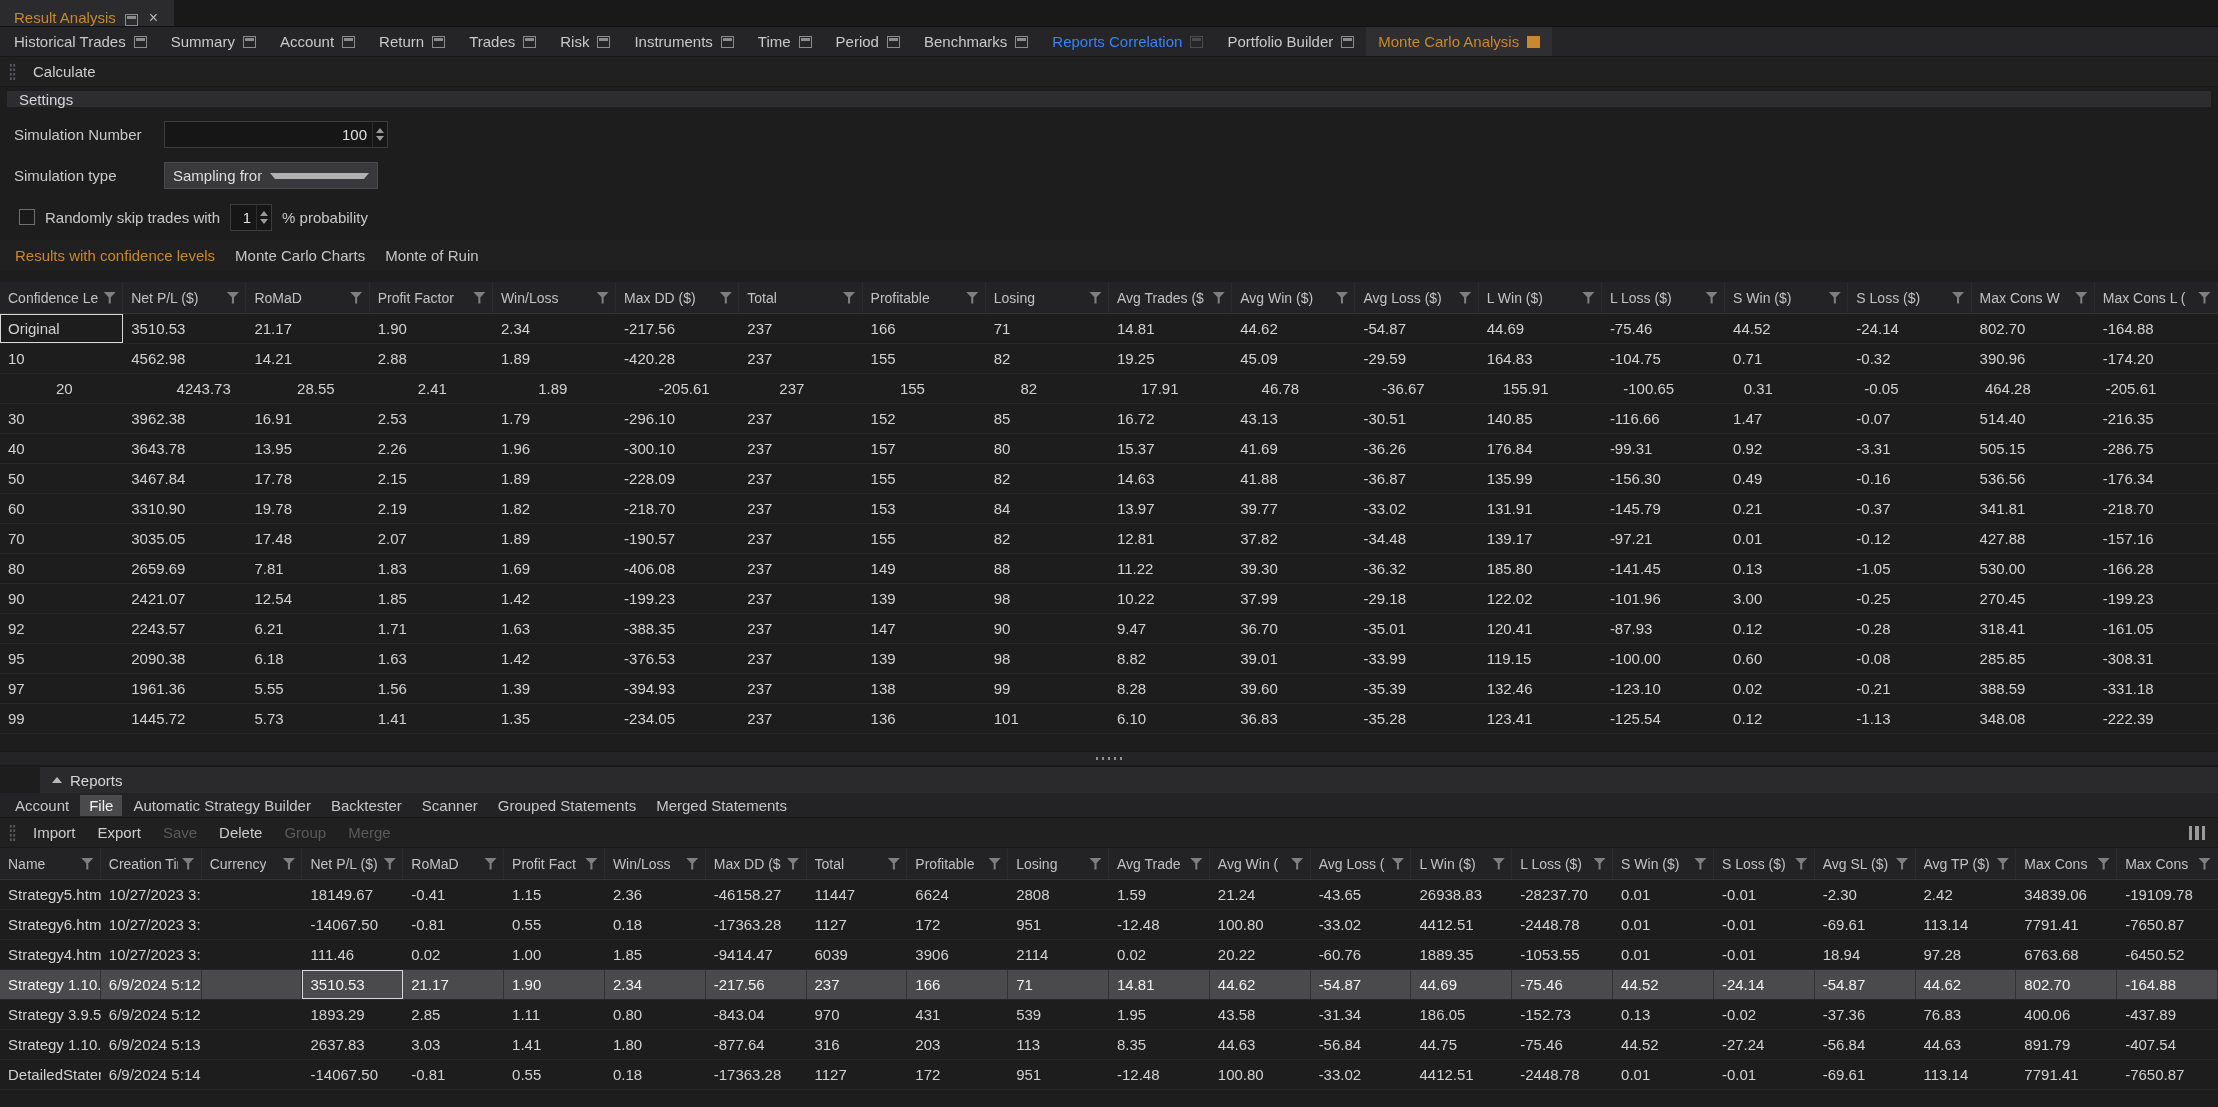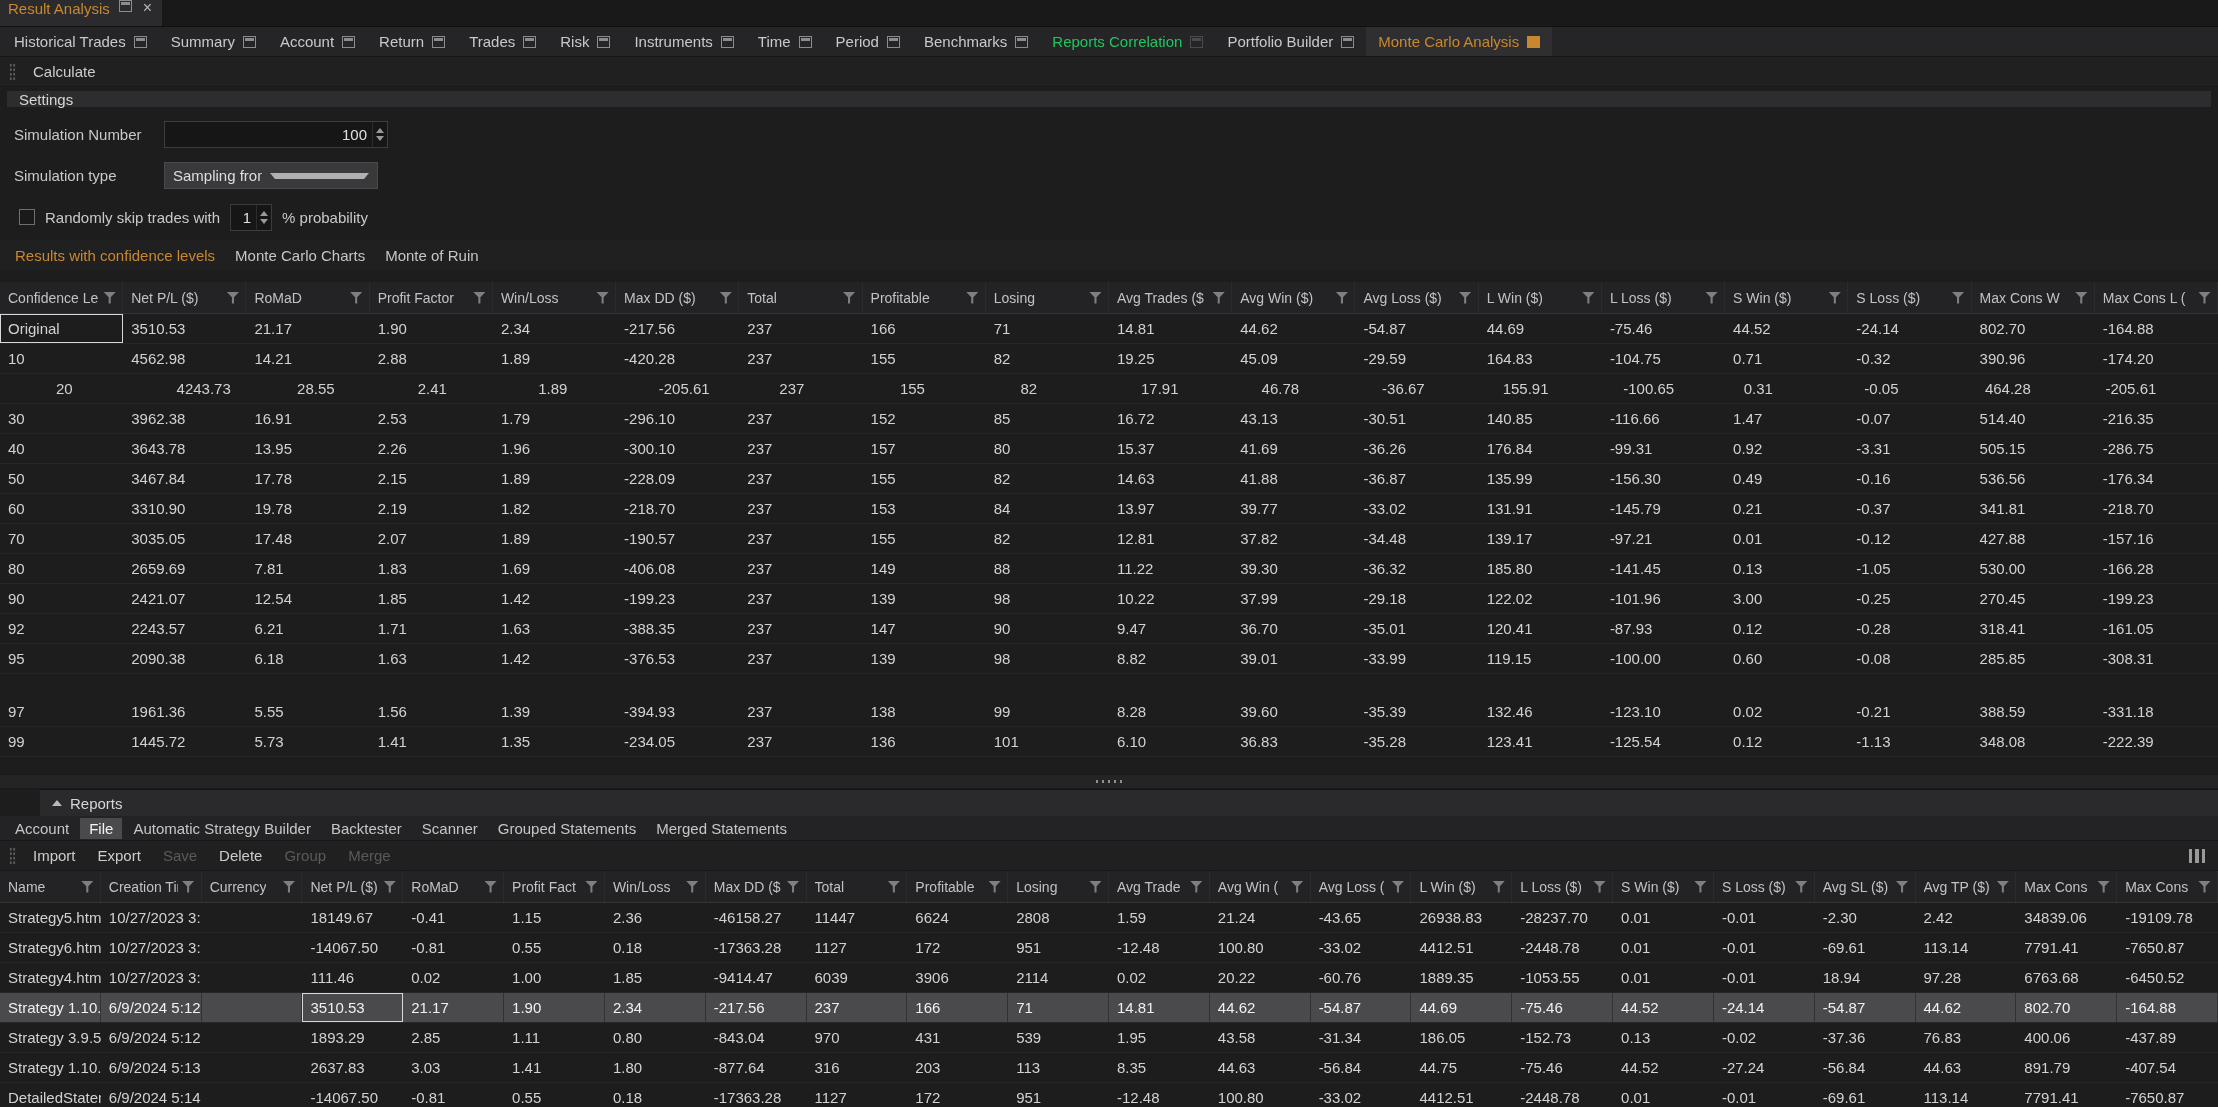--- a/index.html
+++ b/index.html
@@ -5,30 +5,30 @@
   * { margin:0; padding:0; box-sizing:border-box; }
   html,body { background:#111; }
   body { font-family:"Liberation Sans","DejaVu Sans",sans-serif; }
 
   .app { position:relative; width:2218px; height:1107px; background:#1d1d1e; color:#c9c9c9;
          display:flex; flex-direction:column; overflow:hidden; font-size:15px; }
 
   
   .win-bar { height:27px; background:#19191a; display:flex; align-items:stretch; flex:0 0 auto;
              border-bottom:1px solid #101010; }
-  .win-tab { display:flex; align-items:flex-start; gap:9px; padding:0 8px; background:#2b2b2d; }
+  .win-tab { display:flex; align-items:flex-end; gap:9px; padding:0 14px; background:#2b2b2d; }
   .win-title { color:#c8882f; }
   .close-x { color:#b8b8b8; font-size:16px; line-height:1; padding:0 2px; cursor:default; }
 
   
   .tab-bar { height:30px; background:#252527; display:flex; align-items:stretch; flex:0 0 auto;
              border-bottom:1px solid #171717; padding-left:2px; }
   .mtab { display:flex; align-items:center; gap:8px; padding:0 12px; color:#c9c9c9; cursor:default; white-space:nowrap; }
   .mtab.active { background:#2f2f31; color:#c8882f; }
-  .mtab.disabled { color:#22c55e; }
+  .mtab.disabled { color:#3b82f6; }
   .tab-ico { width:13px; height:12px; border:1px solid #8c8c8c; position:relative; flex:0 0 auto; }
   .tab-ico::before { content:''; position:absolute; left:1px; right:1px; top:1px; height:3px; background:#8c8c8c; }
   .mtab.disabled .tab-ico { border-color:#4b4b4d; } .mtab.disabled .tab-ico::before { background:#4b4b4d; }
   .mtab.active .tab-ico { border-color:#c8882f; background:#c8882f; } .mtab.active .tab-ico::before { background:#c8882f; }
 
   
   .toolbar-row { height:30px; background:#202021; display:flex; align-items:center; gap:12px;
                  padding:0 9px; flex:0 0 auto; border-bottom:1px solid #18181a; }
   .grip { width:7px; height:17px; flex:0 0 auto;
           background-image:radial-gradient(circle,#5e5e60 1.1px,transparent 1.3px);
@@ -522,21 +522,21 @@
         <div class="gcell">8.82</div>
         <div class="gcell">39.01</div>
         <div class="gcell">-33.99</div>
         <div class="gcell">119.15</div>
         <div class="gcell">-100.00</div>
         <div class="gcell">0.60</div>
         <div class="gcell">-0.08</div>
         <div class="gcell">285.85</div>
         <div class="gcell">-308.31</div>
       </div>
-      <div class="grow" style="grid-template-columns: repeat(18, 1fr); margin-top: 23px;">
+      <div class="grow" style="grid-template-columns: repeat(18, 1fr);">
         <div class="gcell">97</div>
         <div class="gcell">1961.36</div>
         <div class="gcell">5.55</div>
         <div class="gcell">1.56</div>
         <div class="gcell">1.39</div>
         <div class="gcell">-394.93</div>
         <div class="gcell">237</div>
         <div class="gcell">138</div>
         <div class="gcell">99</div>
         <div class="gcell">8.28</div>

